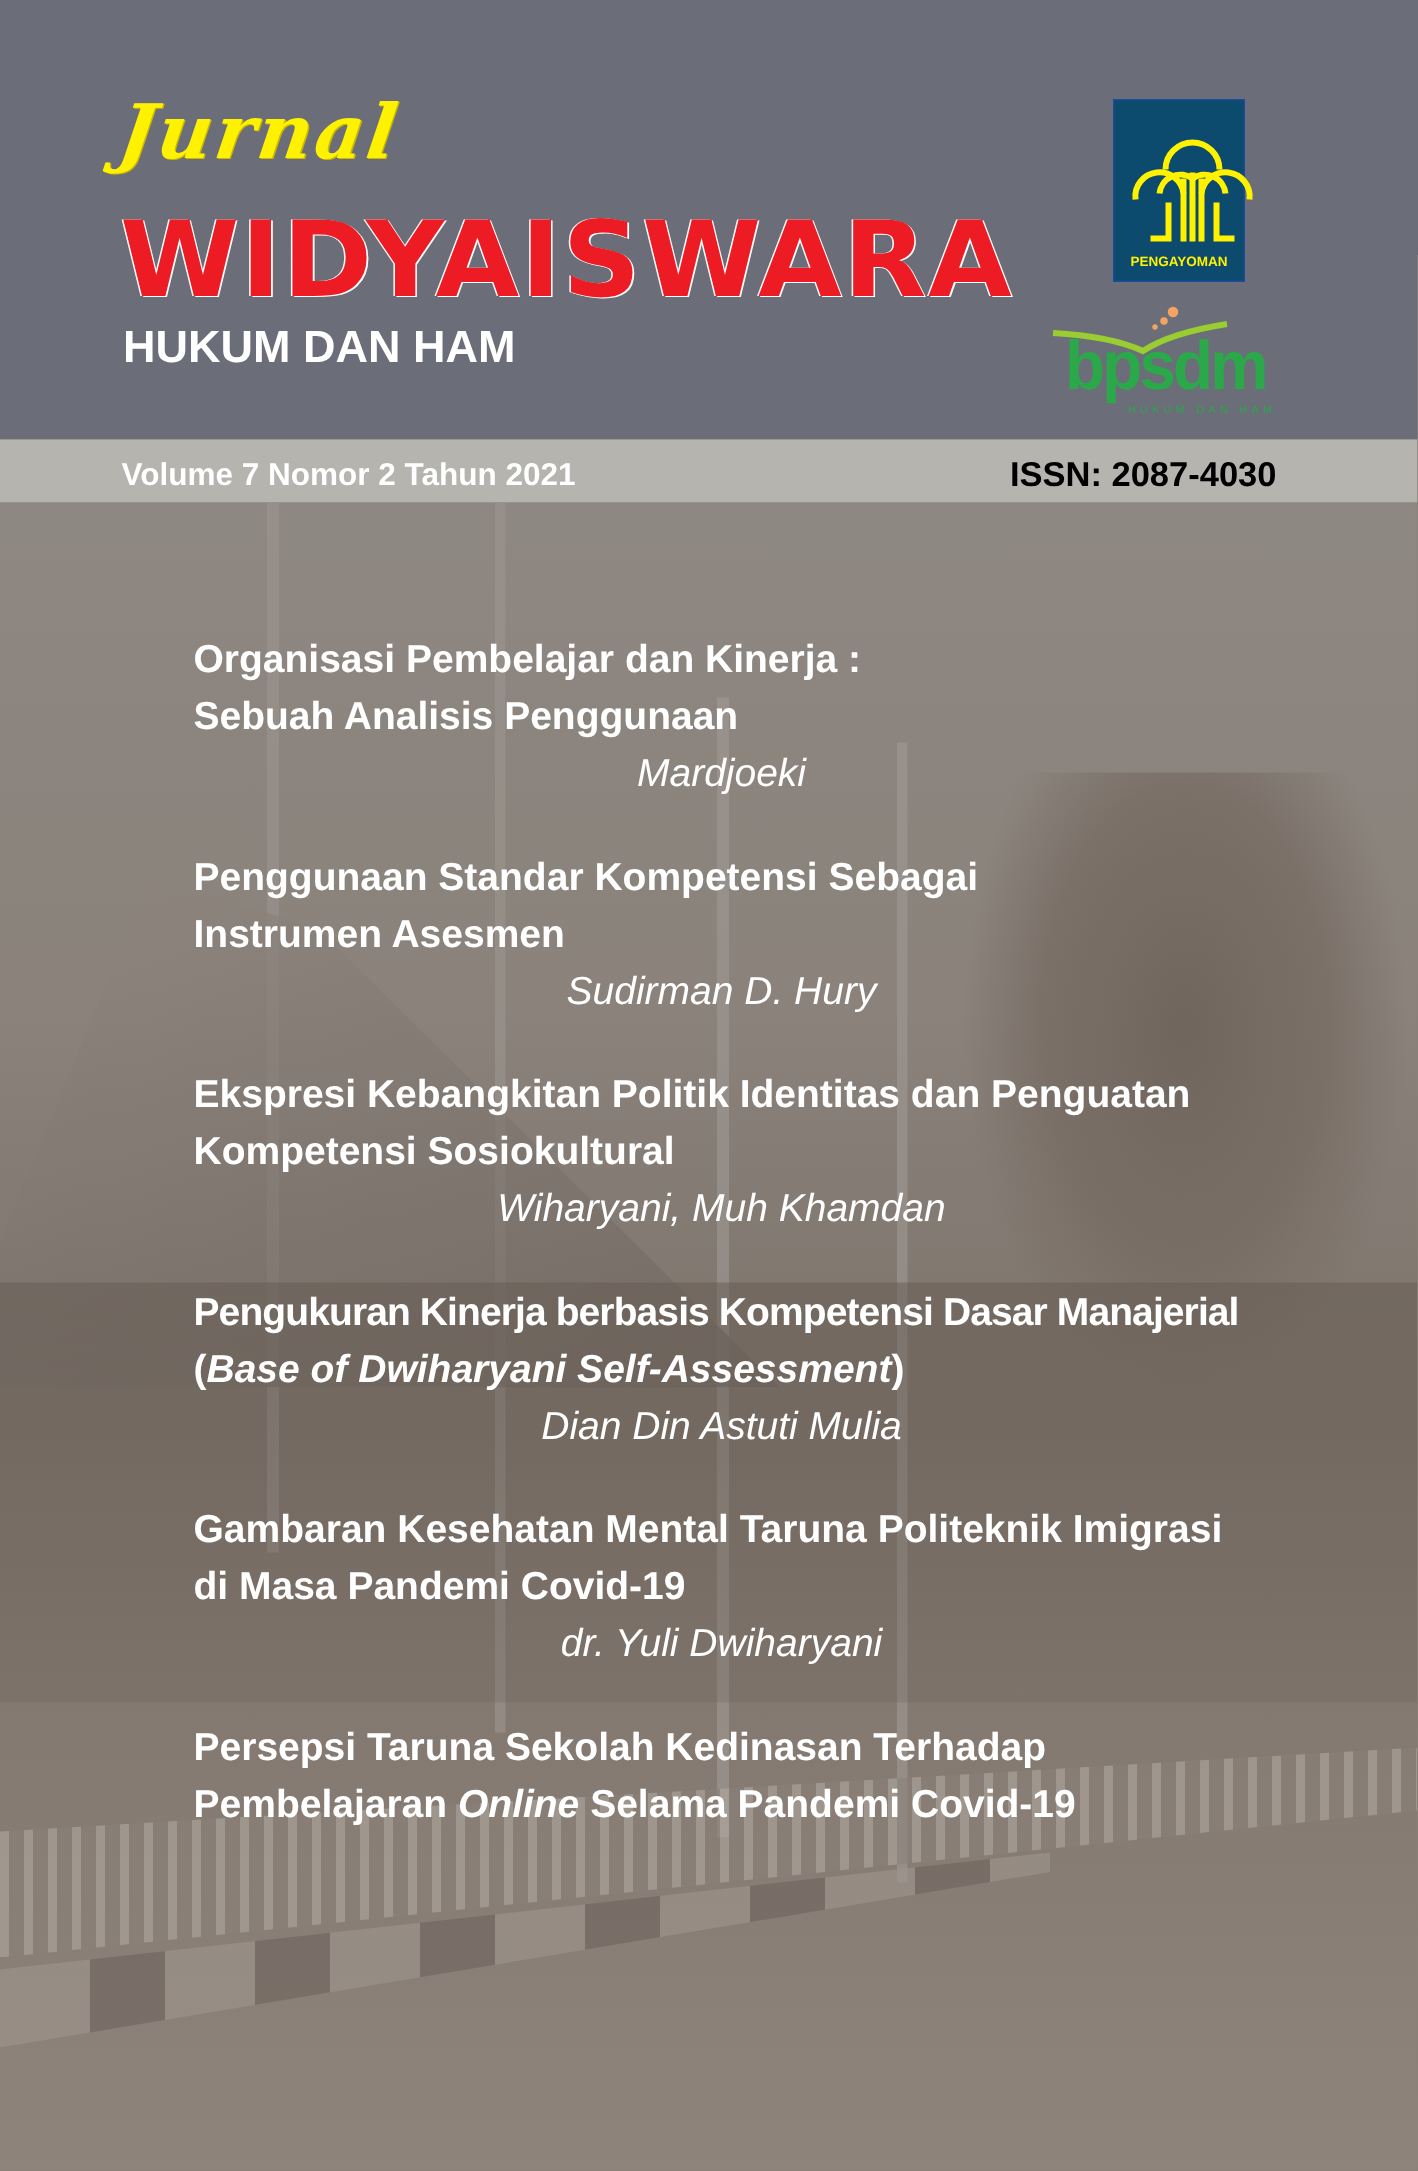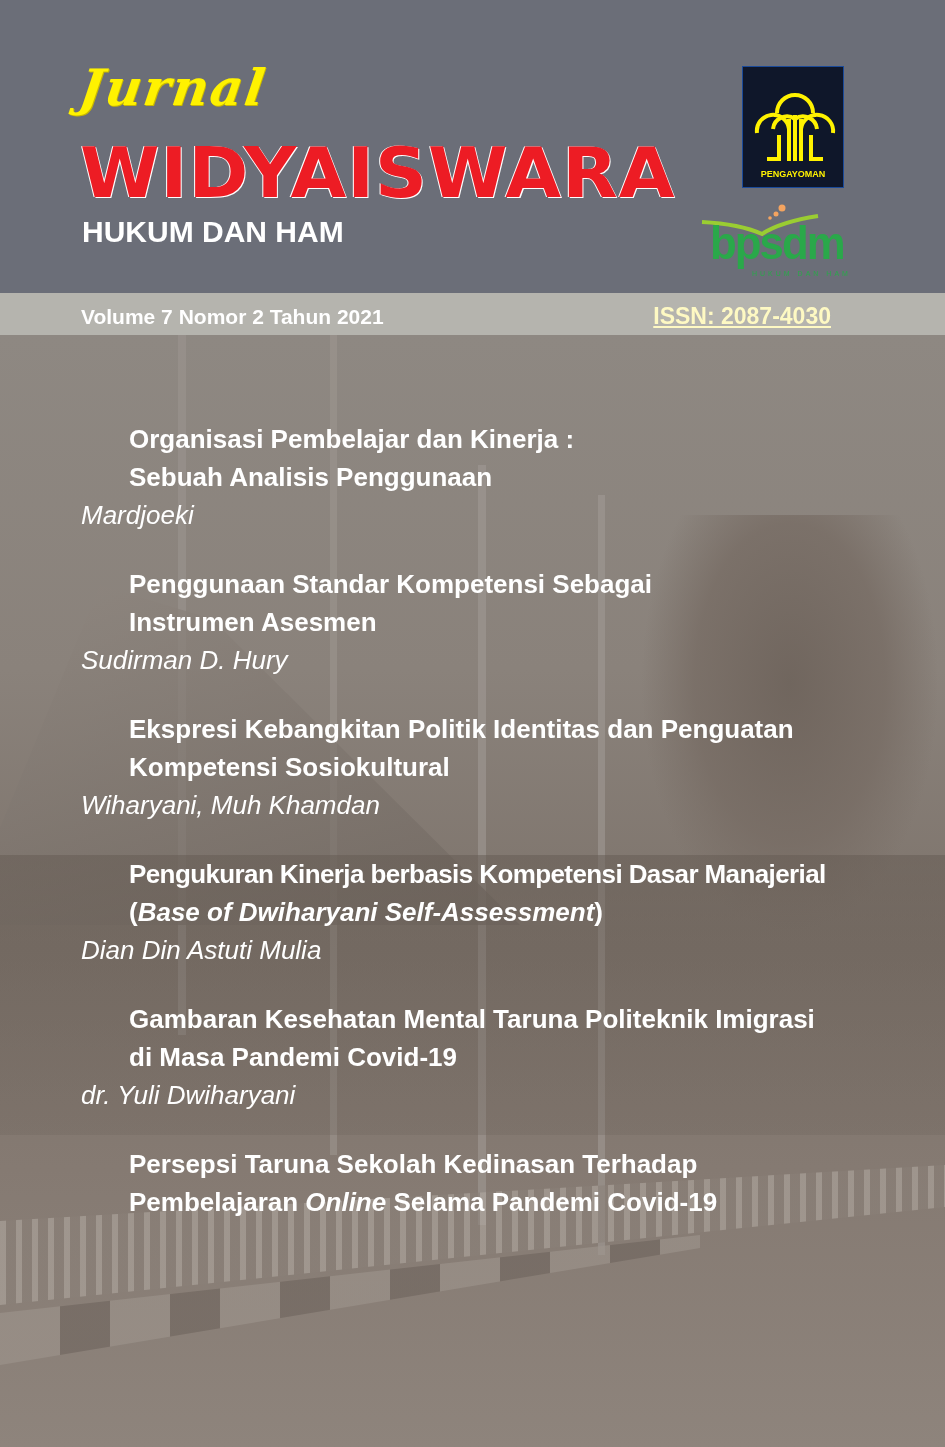--- a/index.html
+++ b/index.html
@@ -1,36 +1,36 @@
 <!DOCTYPE html>
 <html><head>
 <meta charset="utf-8">
 <style>
   html, body { margin:0; padding:0; }
   body { width:945px; height:1447px; position:relative; overflow:hidden; font-family:"Liberation Sans", sans-serif; background:#8a8078; }
   .header { position:absolute; left:0; top:0; width:945px; height:293px; background:#6b6e78; }
   .jurnal { position:absolute; left:80px; top:58px; font-family:"DejaVu Serif", serif; font-style:italic; font-weight:bold; font-size:50px; color:#fff200; letter-spacing:2px; transform:skewX(-8deg); text-shadow:1px 1px 0 #c9b800; }
   .widya { position:absolute; left:80px; top:138px; font-family:"DejaVu Sans", sans-serif; font-weight:bold; font-size:70px; line-height:70px; color:#ed1c24; letter-spacing:1px; text-shadow:1px 1px 0 #ffffff, -1px 0 0 #ffffff; transform:scaleY(1.0) scaleX(1.03); transform-origin:left top; }
   .hukum { position:absolute; left:82px; top:215px; font-family:"Liberation Sans", sans-serif; font-weight:bold; font-size:30px; color:#ffffff; }
-  .logo-kemenkumham { position:absolute; left:742px; top:66px; width:102px; height:122px; background:#0f172a; border:1px solid #1a4a9a; box-sizing:border-box; }
+  .logo-kemenkumham { position:absolute; left:742px; top:66px; width:88px; height:122px; background:#0c4a6e; border:1px solid #1a4a9a; box-sizing:border-box; }
   .logo-kemenkumham svg { position:absolute; left:6px; top:6px; }
   .pengayoman { position:absolute; left:0; width:100%; top:102px; text-align:center; color:#fff200; font-family:"Liberation Sans", sans-serif; font-weight:bold; font-size:9px; letter-spacing:0; }
   .logo-bpsdm { position:absolute; left:700px; top:200px; width:152px; height:84px; }
   .bpsdm-text { position:absolute; left:10px; top:20px; font-family:"Liberation Sans", sans-serif; font-weight:bold; font-size:46px; color:#2aa84a; letter-spacing:-2px; line-height:46px; transform:scaleX(0.95); transform-origin:left top; }
   .bpsdm-sub { position:absolute; left:52px; top:70px; font-family:"Liberation Sans", sans-serif; font-size:7px; color:#2aa84a; letter-spacing:3px; }
   .band { position:absolute; left:0; top:293px; width:945px; height:42px; background:#b5b4ae; }
   .vol { position:absolute; left:81px; top:305px; font-family:"Liberation Sans", sans-serif; font-weight:bold; font-size:21px; color:#ffffff; }
-  .issn { position:absolute; right:114px; top:303px; font-family:"Liberation Sans", sans-serif; font-weight:bold; font-size:23px; color:#fef9c3;text-decoration:underline; }
+  .issn { position:absolute; right:94px; top:303px; font-family:"Liberation Sans", sans-serif; font-weight:bold; font-size:23px; color:#000000; }
   .photo { position:absolute; left:0; top:335px; width:945px; height:1112px; overflow:hidden;
     background: linear-gradient(180deg, #8e8882 0%, #8a827b 30%, #7d736b 55%, #857a72 75%, #8e847c 100%); }
   .photo .shape { position:absolute; }
   .articles { position:absolute; left:81px; top:420px; width:800px; color:#ffffff; }
   .article { margin-bottom:31px; }
   .article .t { font-family:Liberation Sans, sans-serif; font-weight:bold; font-size:26px; line-height:38px; white-space:nowrap;margin-left:48px; }
-  .article .a { font-family:"Liberation Sans", sans-serif; font-style:italic; font-size:26px; line-height:38px; }
+  .article .a { font-family:"Liberation Sans", sans-serif; font-style:italic; font-size:26px; line-height:38px;text-align:center; }
   .article .t i { font-style:italic; }
 </style>
 </head>
 <body>
 
 <div class="header">
   <div class="jurnal">Jurnal</div>
   <div class="widya">WIDYAISWARA</div>
   <div class="hukum">HUKUM DAN HAM</div>
 

